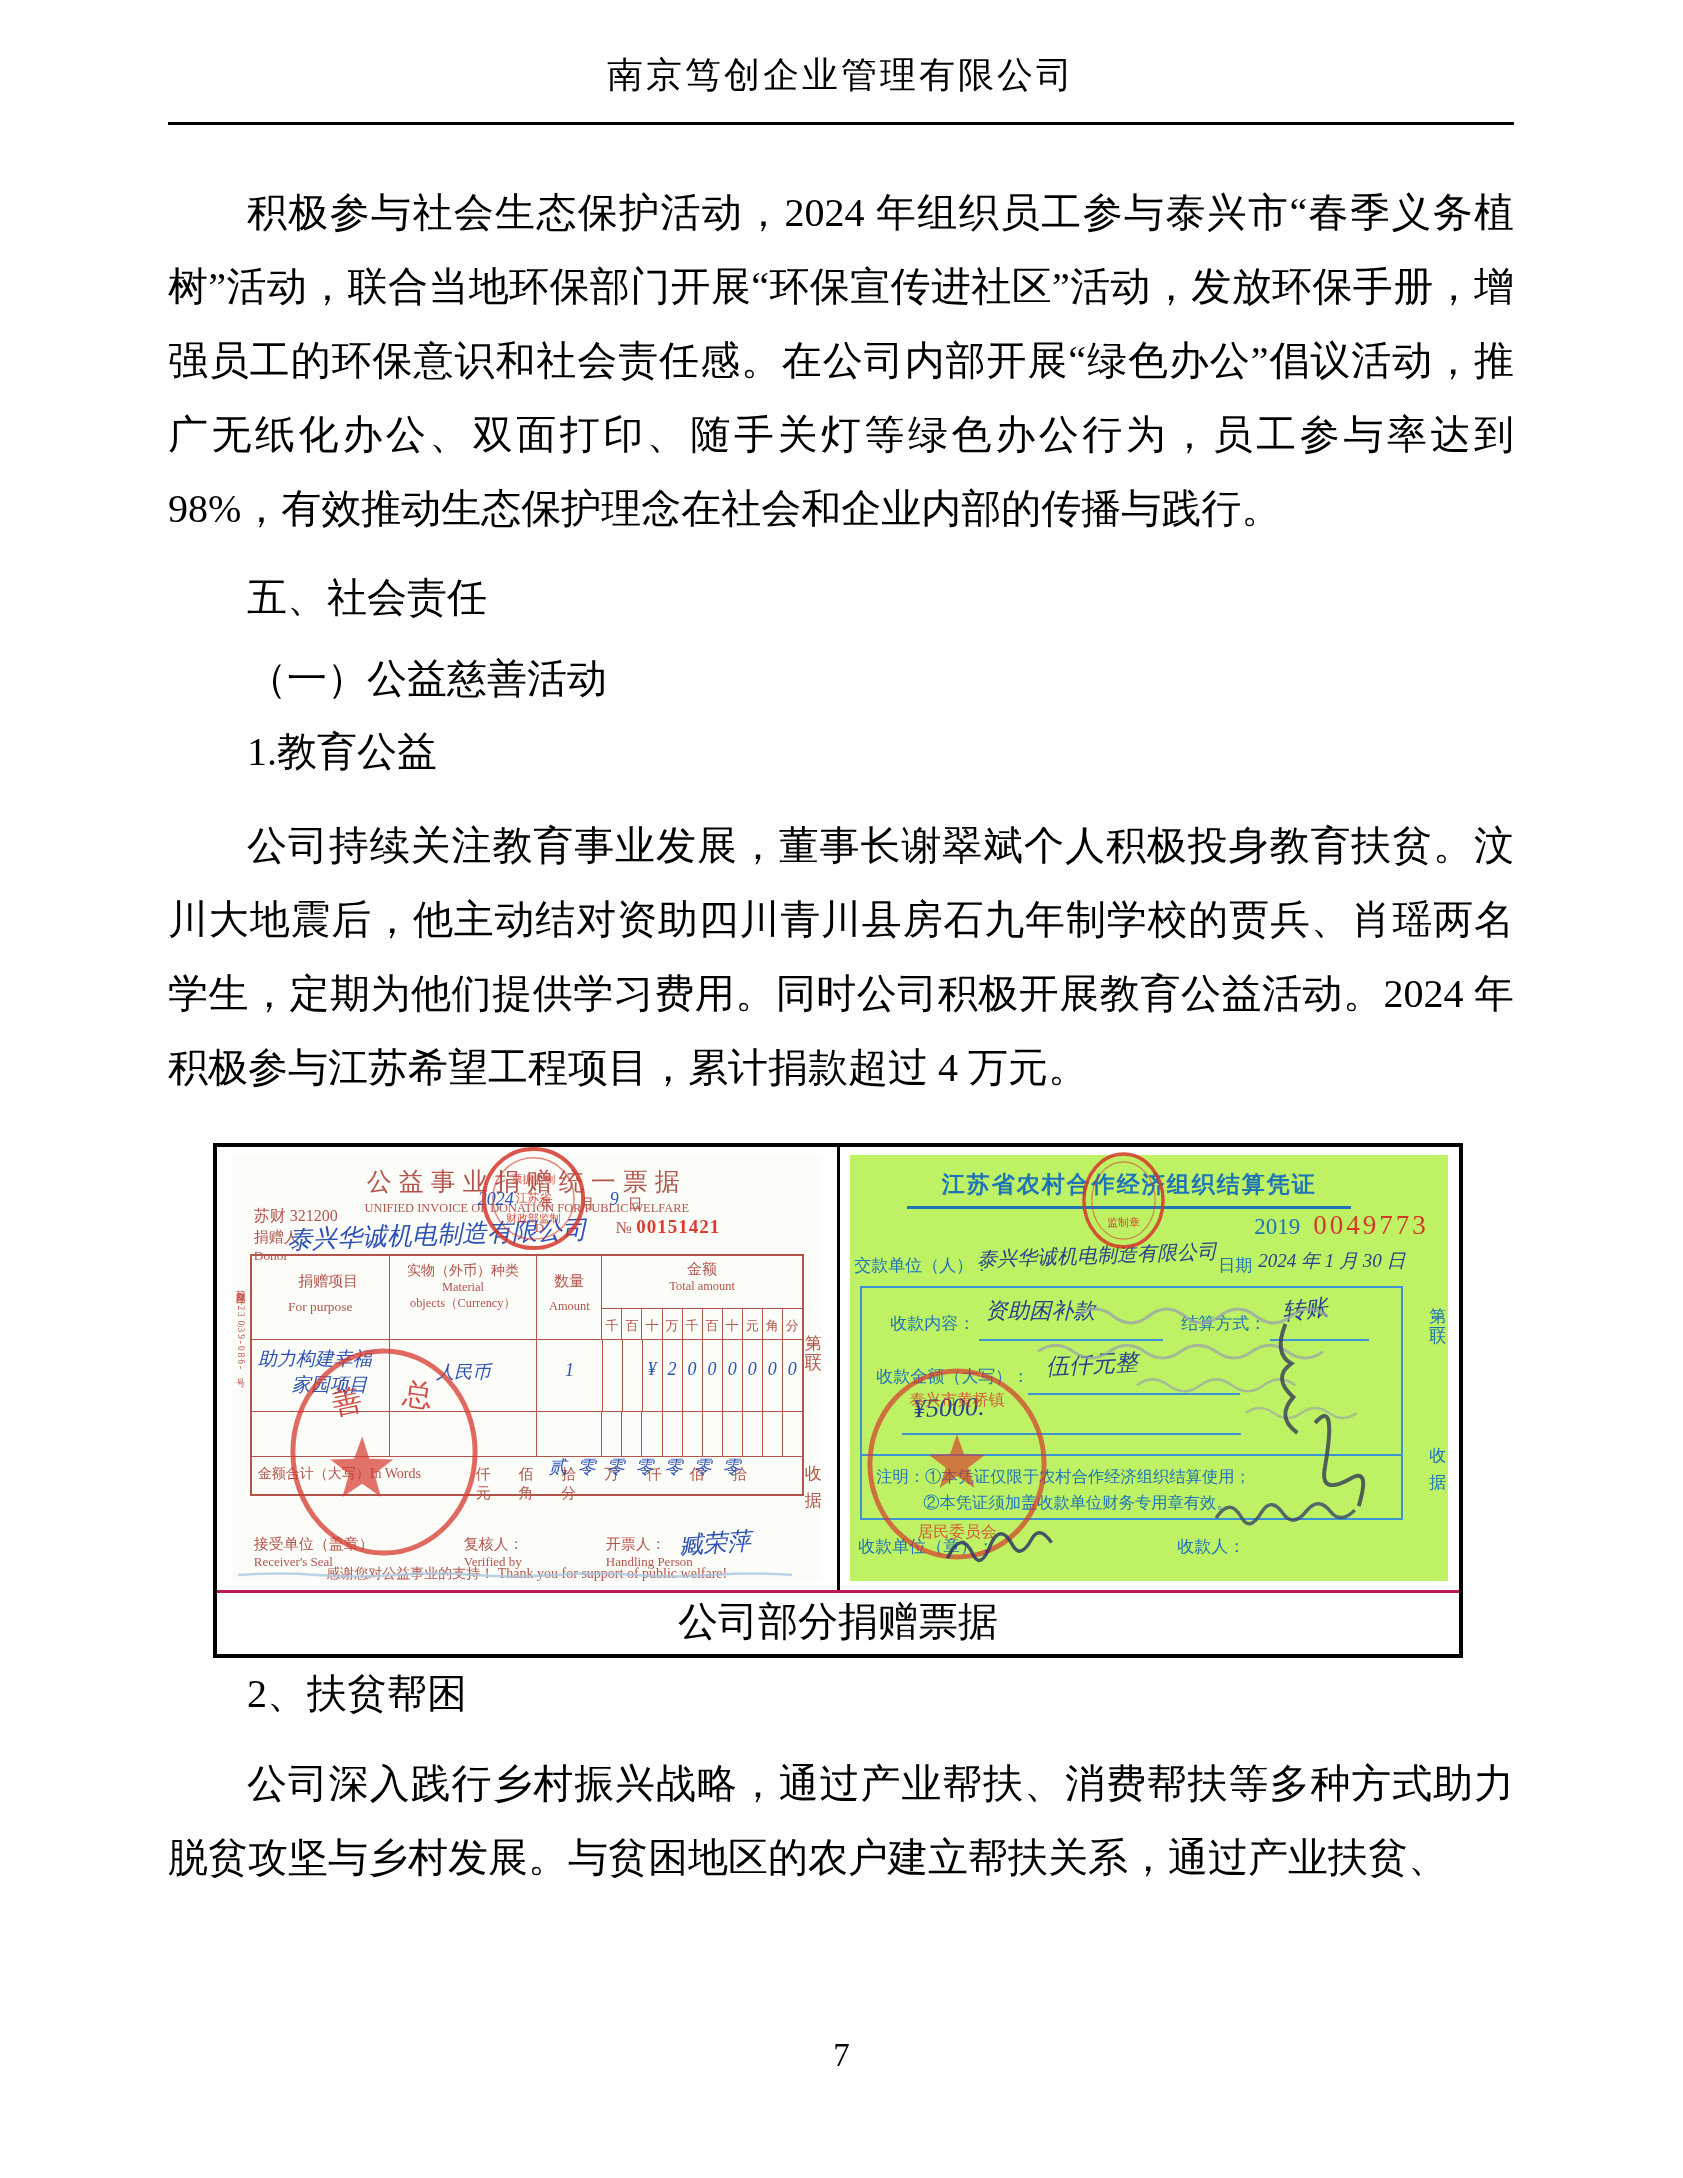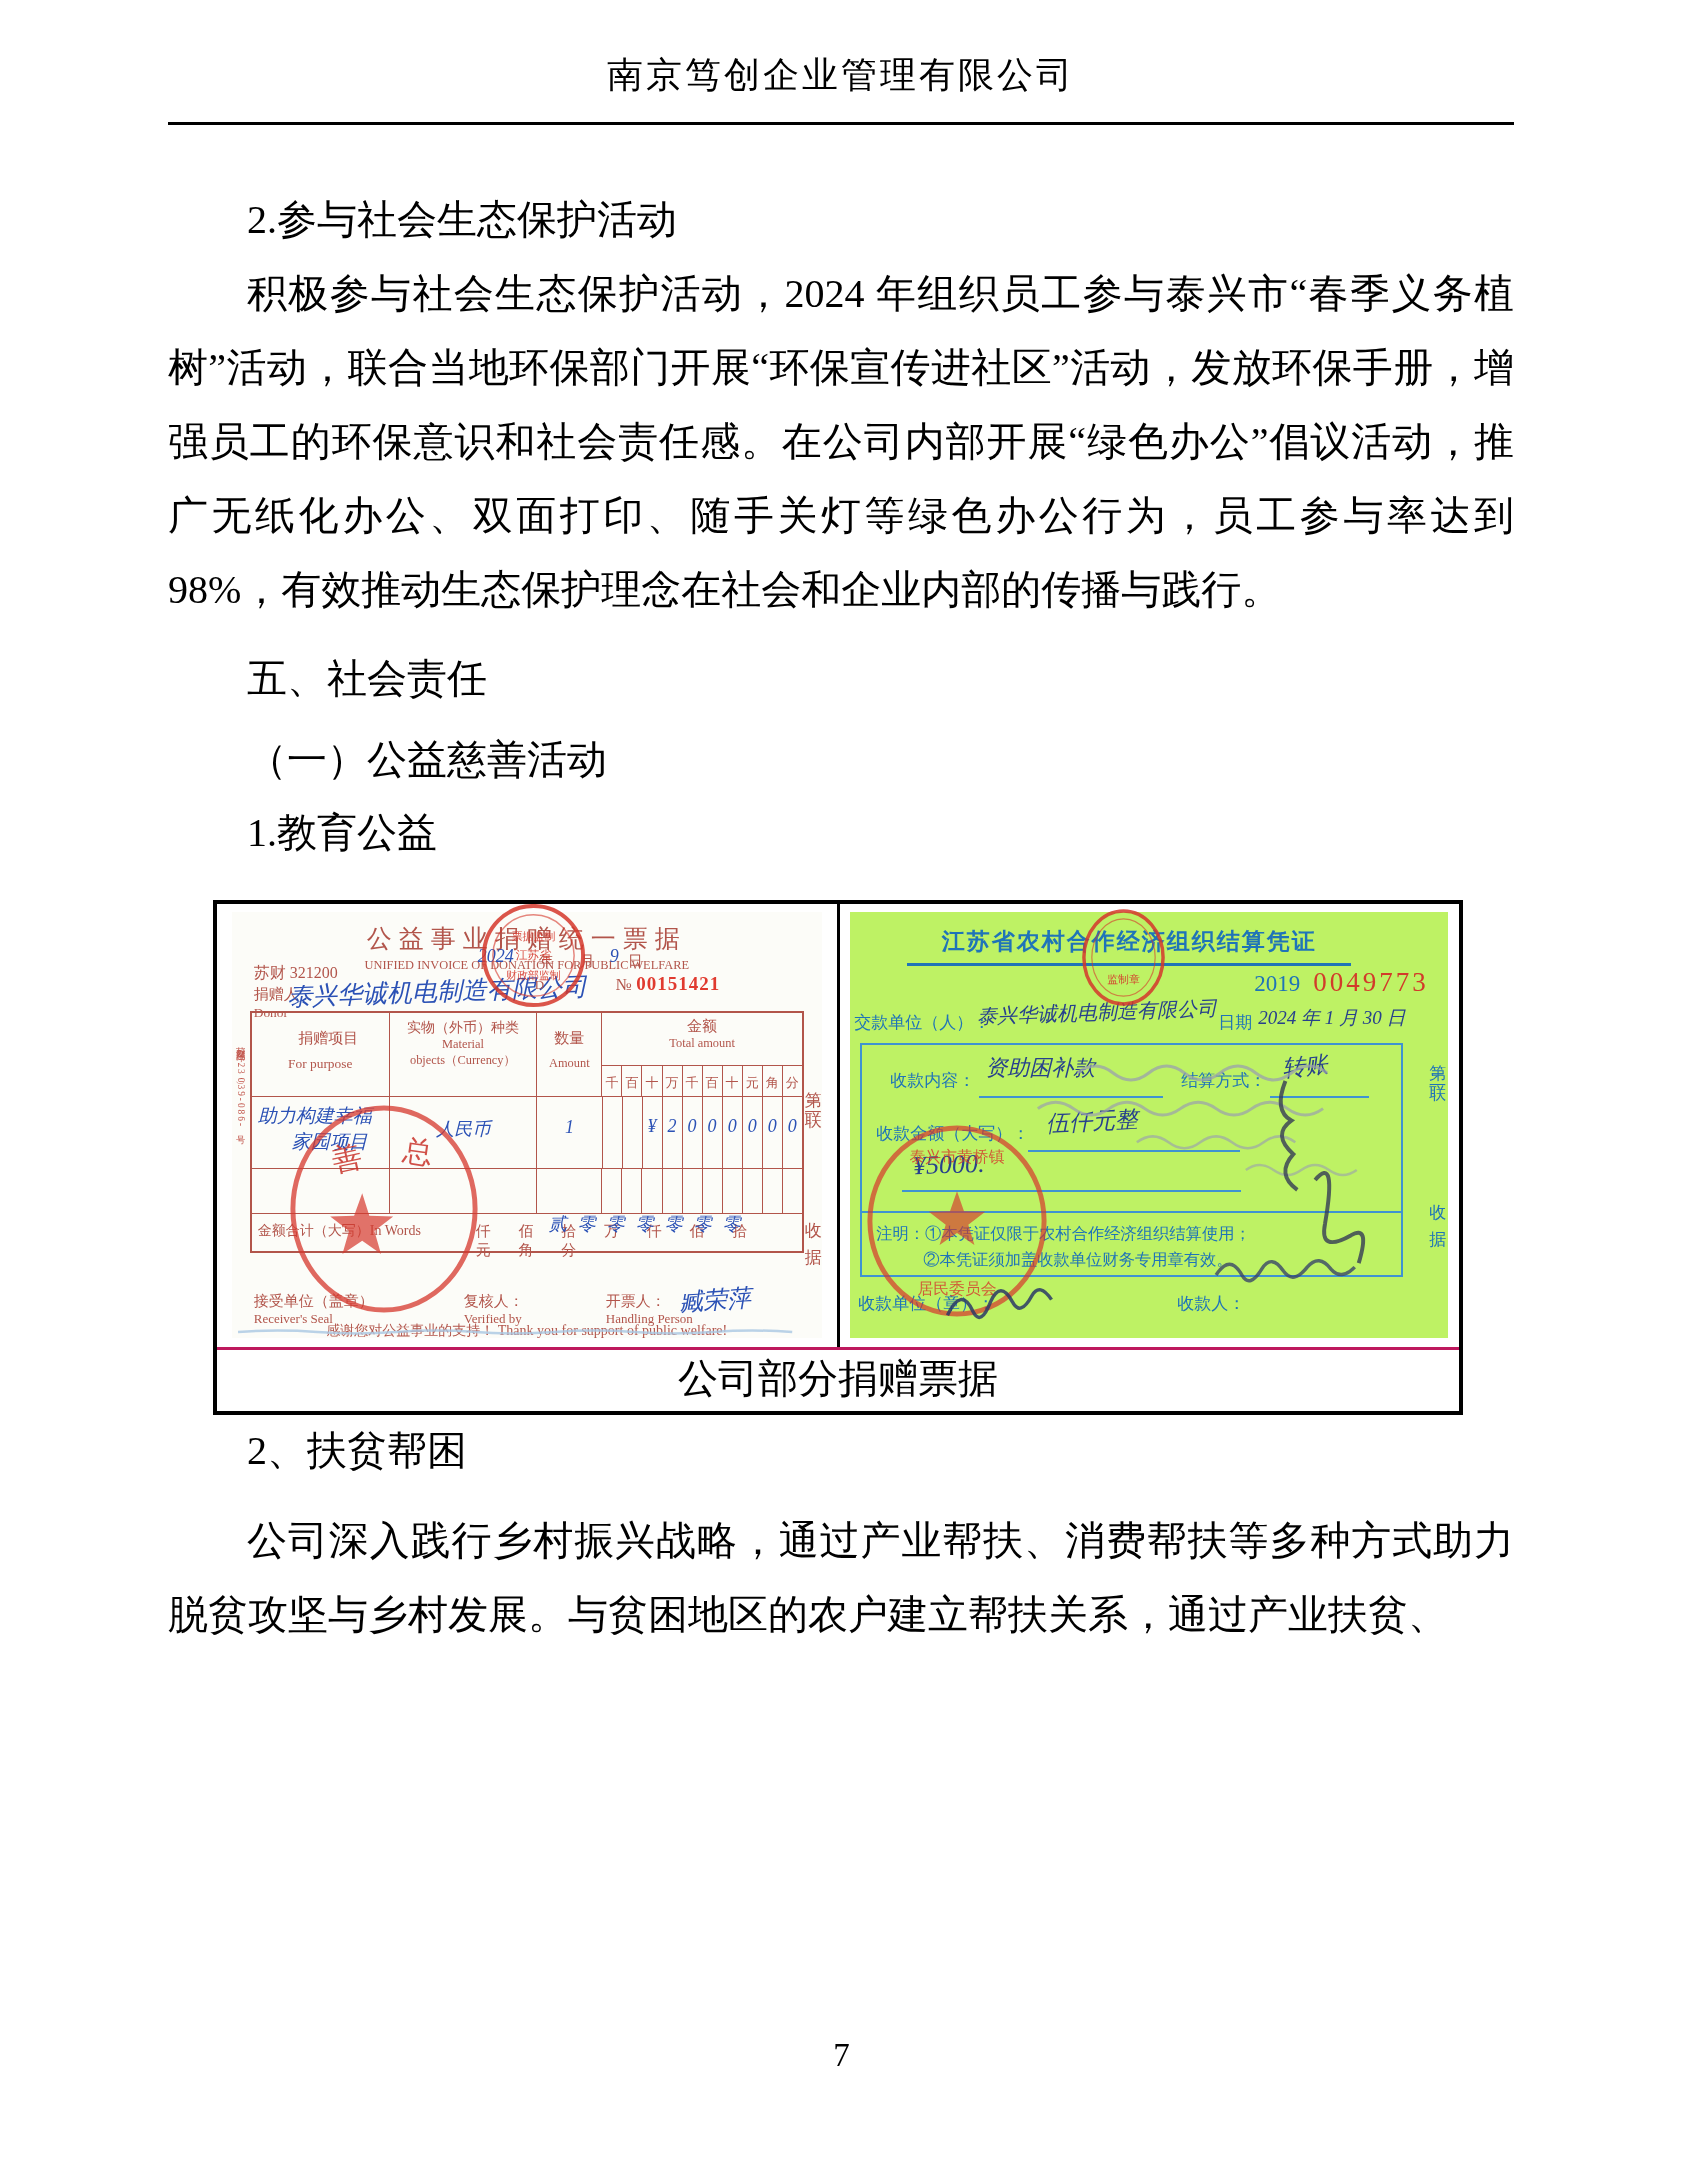--- a/index.html
+++ b/index.html
@@ -48,25 +48,25 @@
   .ul{position:absolute;height:0;border-bottom:2px solid #3f93d2;}
 </style>
 </head>
 <body>
 
 <div class="page">
 
   <div class="header">南京笃创企业管理有限公司</div>
 
   <div class="content">
-    <div class="sec" id="h-eco">2.参与社会生态保护活动</div>
     <p class="para">积极参与社会生态保护活动，2024 年组织员工参与泰兴市“春季义务植树”活动，联合当地环保部门开展“环保宣传进社区”活动，发放环保手册，增强员工的环保意识和社会责任感。在公司内部开展“绿色办公”倡议活动，推广无纸化办公、双面打印、随手关灯等绿色办公行为，员工参与率达到 98%，有效推动生态保护理念在社会和企业内部的传播与践行。</p>
     <div class="sec">五、社会责任</div>
     <div class="sec">（一）公益慈善活动</div>
     <div class="sec" id="h-edu">1.教育公益</div>
+    <p class="para" id="p-edu">公司持续关注教育事业发展，董事长谢翠斌个人积极投身教育扶贫。汶川大地震后，他主动结对资助四川青川县房石九年制学校的贾兵、肖瑶两名学生，定期为他们提供学习费用。同时公司积极开展教育公益活动。2024 年积极参与江苏希望工程项目，累计捐款超过 4 万元。</p>
 
     <div class="figure">
       <div class="fig-row">
 
         <div class="fig-cell first">
           <div class="r1">
             <div class="abs vert" style="left:2px;top:127px;font-size:9.4px;letter-spacing:2px;color:#c2574d;">苏财准印（2023）039-086-号</div>
             <div class="abs" style="left:40px;right:40px;top:10px;text-align:center;font-size:25px;letter-spacing:7px;">公益事业捐赠统一票据</div>
             <div class="abs" style="left:0;right:0;top:46px;text-align:center;font-size:12.4px;">UNIFIED INVOICE OF DONATION FOR PUBLIC WELFARE</div>
             <div class="abs" style="left:22px;top:51px;font-size:16px;">苏财 321200</div>

